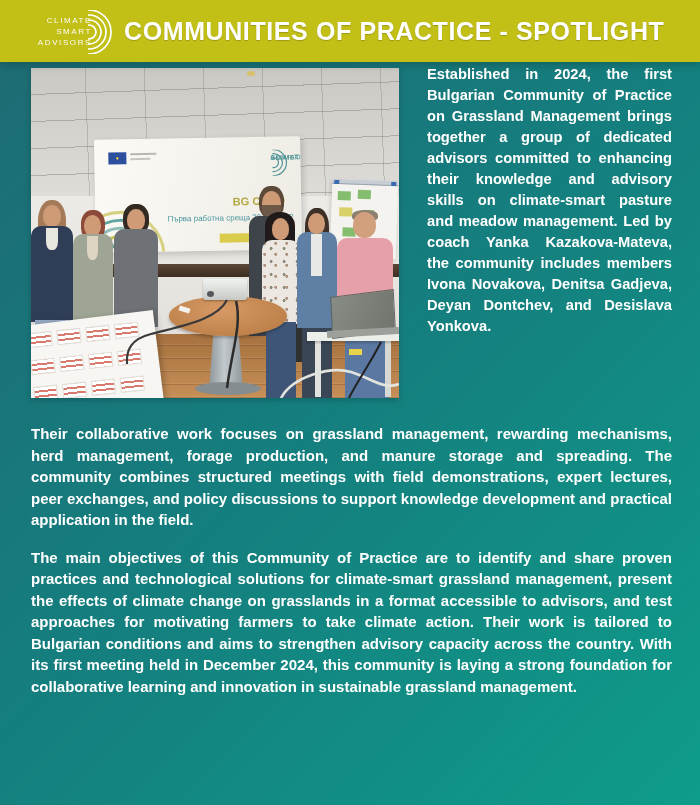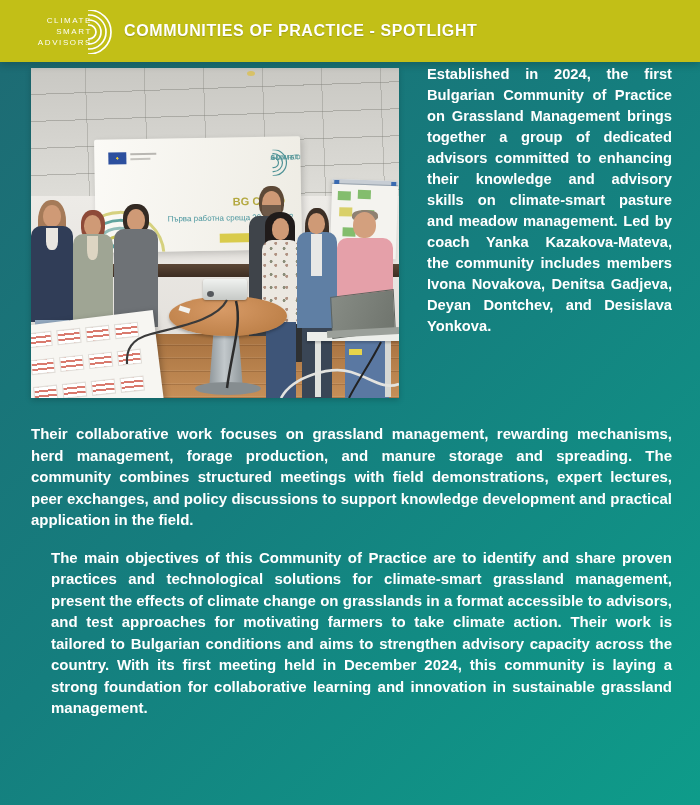--- a/index.html
+++ b/index.html
@@ -15,21 +15,21 @@
     display:flex; align-items:center; padding-left:26px;
     box-shadow:0 3px 7px rgba(10,45,48,.30);
   }
   .logo { position:relative; width:88px; height:50px; flex:none; }
   .logo-text {
     position:absolute; right:22px; top:9px; text-align:right; color:#fdfdf6;
     font-size:8px; letter-spacing:1.6px; line-height:1.4; font-weight:400;
   }
   .logo-arcs { position:absolute; right:0; top:4px; }
   .topbar-title {
-    color:#ffffff; font-weight:700; font-size:16px; letter-spacing:.6px;
+    color:#ffffff; font-weight:700; font-size:25px; letter-spacing:.6px;
     margin-left:10px; text-shadow:0 1px 1px rgba(90,90,20,.35);
   }
   
   .content { position:relative; padding:0 28px 0 31px; }
   .flag-row { display:flex; margin-top:34px; }
   .flag { width:86px; height:40px; flex:none; box-shadow:0 1px 3px rgba(0,0,0,.25); }
   .flag div { height:13.33px; }
   .flag .st-white { background:#ffffff; }
   .flag .st-green { background:#1e9a64; }
   .flag .st-red   { background:#d2342a; }
@@ -41,21 +41,21 @@
   .right-col {
     flex:1; margin-left:28px; margin-top:-4px;
     color:#ffffff; font-weight:700; font-size:14.7px; line-height:21px;
     text-align:justify;
   }
   .para {
     color:#ffffff; font-weight:700; font-size:15px; line-height:21.5px;
     text-align:justify;
   }
   .para-2 { margin-top:25px; }
-  .para-3 { margin-top:16px;margin-left:20px; }
+  .para-3 { margin-top:16px; }
   
   .photo { position:relative; width:368px; height:330px; flex:none; overflow:hidden;
            background:#e9e7e3; box-shadow:0 2px 6px rgba(0,0,0,.2); }
   .photo * { position:absolute; }
   .ceiling {
     left:0; top:0; width:100%; height:128px;
     background:
       repeating-linear-gradient(178deg, rgba(125,125,118,0) 0 26px, rgba(125,125,118,.45) 26px 27px),
       repeating-linear-gradient(88deg, rgba(125,125,118,0) 0 58px, rgba(125,125,118,.35) 58px 59px),
       linear-gradient(#c9c8c3,#deddd8);

